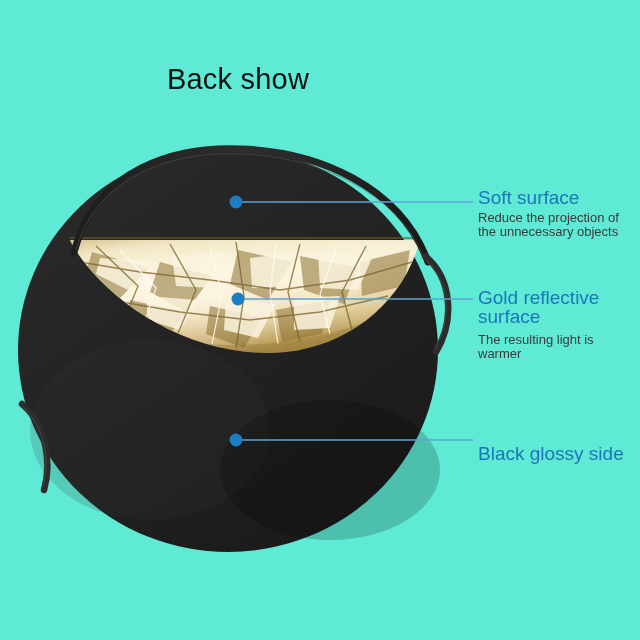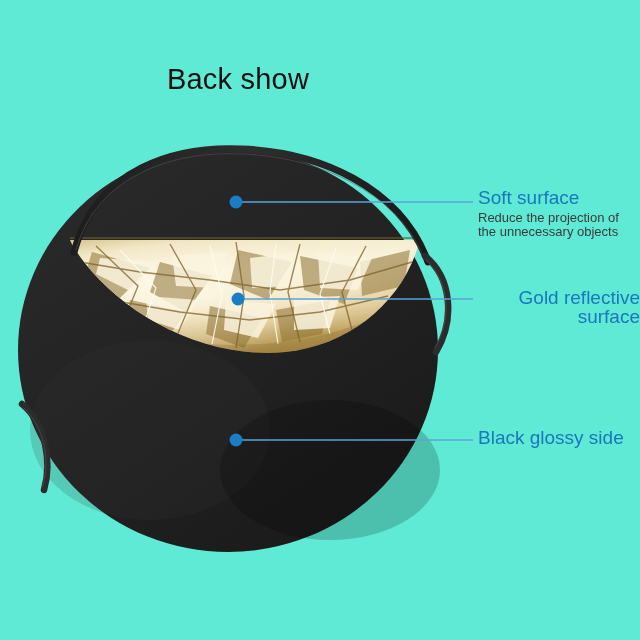--- a/index.html
+++ b/index.html
@@ -57,22 +57,22 @@
     margin: 0 0 4px 0;
   }
   .callout-desc {
     color: #3b3b3b;
     font-size: 13px;
     line-height: 13.5px;
     font-weight: 400;
     margin: 0;
   }
   #callout-soft   { top: 188px; }
-  #callout-gold   { top: 288px; text-align: right; }
-  #callout-black  { top: 428px; }
+  #callout-gold   { top: 288px; }
+  #callout-black  { top: 444px; }
 
   #callout-gold .callout-desc { margin-top: 7px; }
 </style>
 </head>
 <body>
 
 <div id="page">
 
   <div id="title">Back show</div>
 
@@ -201,19 +201,20 @@
     </g>
   </svg>
 
   <div class="callout" id="callout-soft">
     <p class="callout-title">Soft surface</p>
     <p class="callout-desc"><span>Reduce the projection of</span><br><span>the unnecessary objects</span></p>
   </div>
 
   <div class="callout" id="callout-gold">
     <p class="callout-title">Gold reflective surface</p>
+    <p class="callout-desc">The resulting light is warmer</p>
   </div>
 
   <div class="callout" id="callout-black">
     <p class="callout-title">Black glossy side</p>
   </div>
 
 </div>
 
 </body></html>

